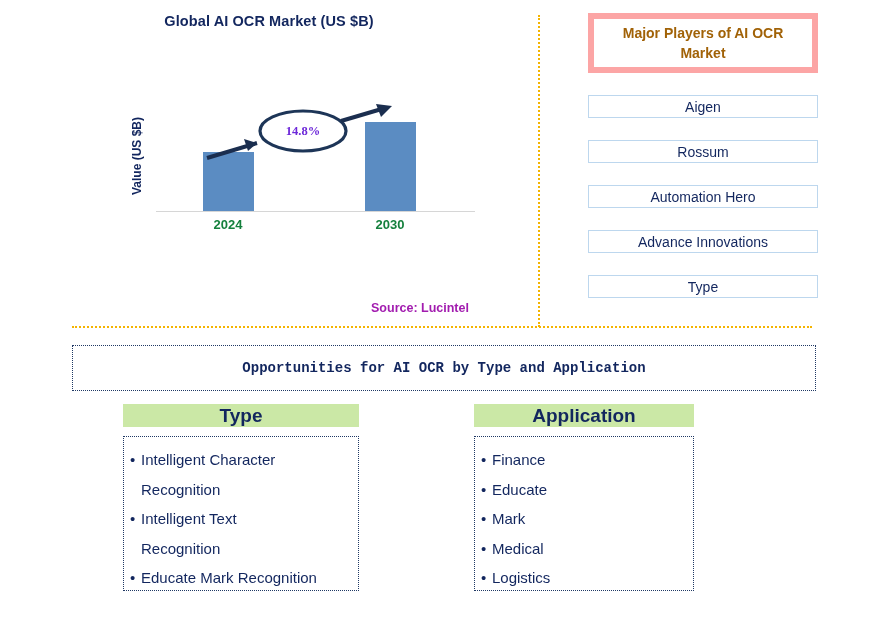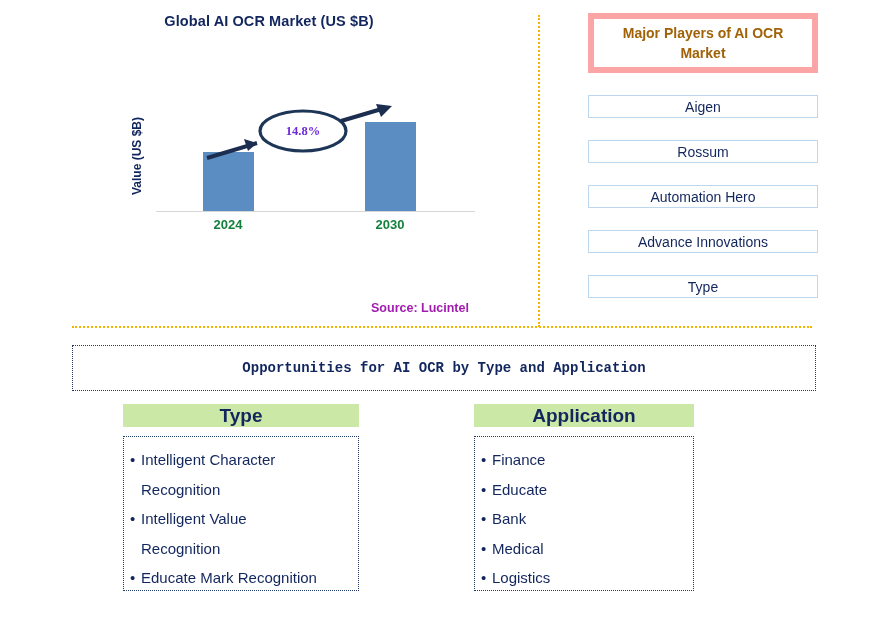--- a/index.html
+++ b/index.html
@@ -297,31 +297,31 @@
 </div>
 
 <div id="opportunities-banner">Opportunities for AI OCR by Type and Application</div>
 
 <div class="opp-column" id="col-type">
   <div class="opp-head">Type</div>
   <div class="opp-box" id="box-type">
     <ul class="opp-list">
       <li><span class="bullet">•</span><span>Intelligent Character
 Recognition</span></li>
-      <li><span class="bullet">•</span><span>Intelligent Value
+      <li><span class="bullet">•</span><span>Intelligent Text
 Recognition</span></li>
       <li><span class="bullet">•</span><span>Educate Mark Recognition</span></li>
     </ul>
   </div>
 </div>
 
 <div class="opp-column" id="col-application">
   <div class="opp-head">Application</div>
   <div class="opp-box" id="box-application">
     <ul class="opp-list">
       <li><span class="bullet">•</span><span>Finance</span></li>
       <li><span class="bullet">•</span><span>Educate</span></li>
-      <li><span class="bullet">•</span><span>Bank</span></li>
+      <li><span class="bullet">•</span><span>Mark</span></li>
       <li><span class="bullet">•</span><span>Medical</span></li>
       <li><span class="bullet">•</span><span>Logistics</span></li>
     </ul>
   </div>
 </div>
 
 </body></html>

